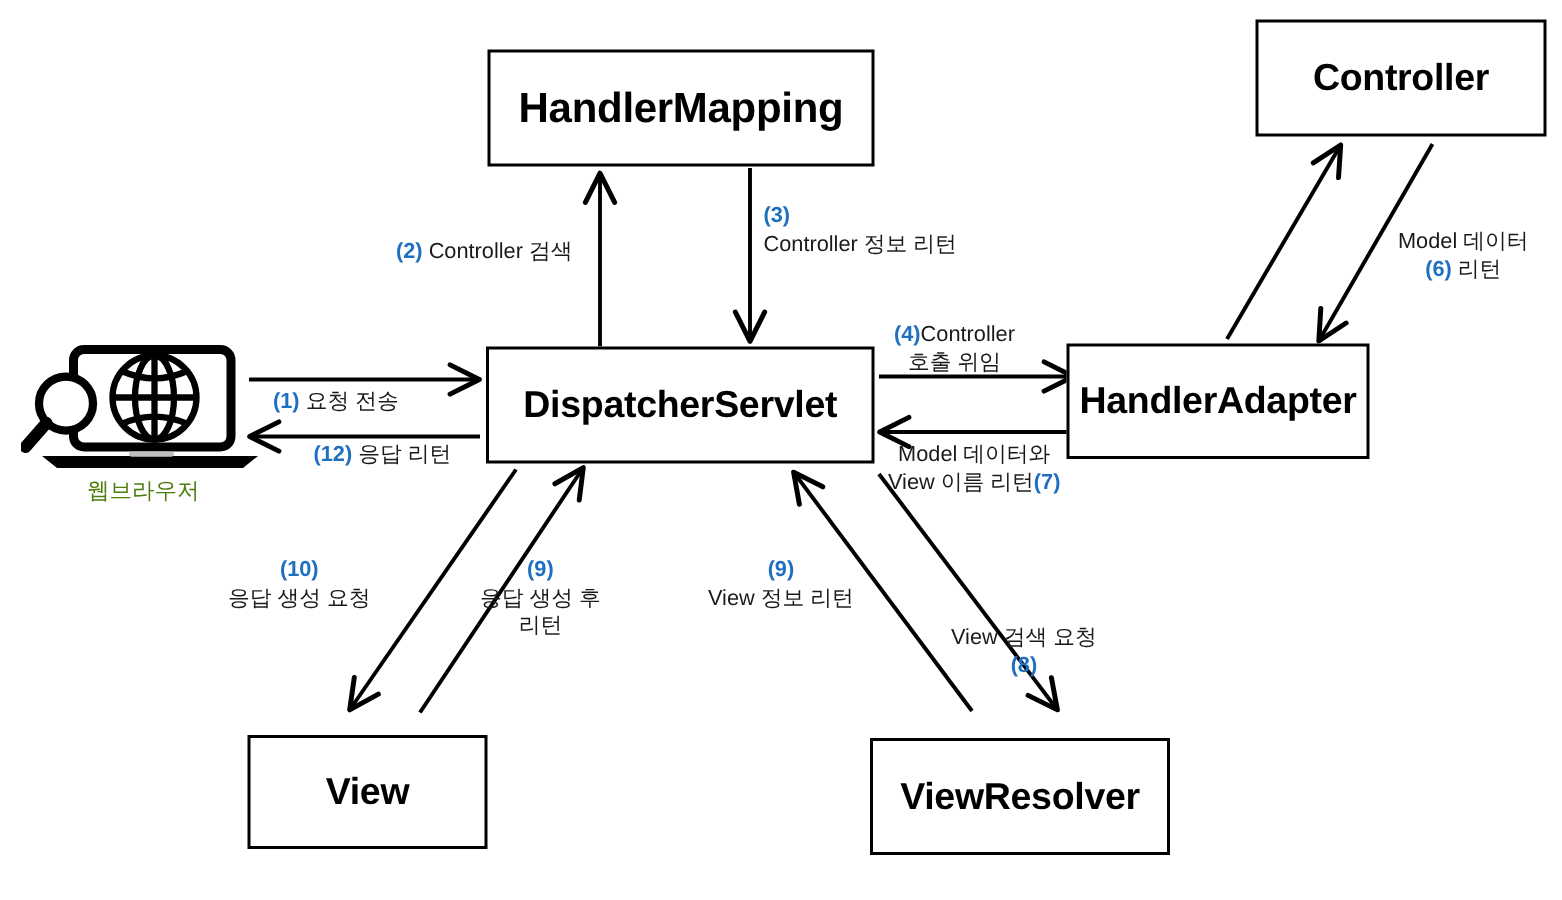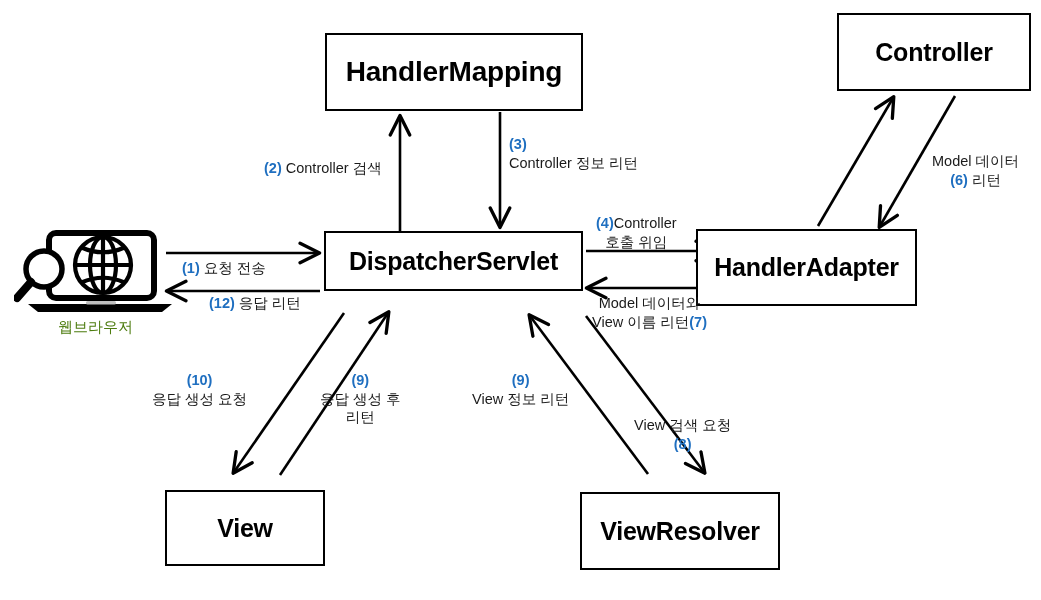--- a/index.html
+++ b/index.html
@@ -124,25 +124,25 @@
   <div class="browser-caption" style="left:18px; top:318px; width:155px;">웹브라우저</div>
 
   <div class="node" style="left:325px; top:33px; width:258px; height:78px; font-size:28px;">
     <span class="node-label">HandlerMapping</span>
   </div>
 
   <div class="node" style="left:837px; top:13px; width:194px; height:78px; font-size:25px;">
     <span class="node-label">Controller</span>
   </div>
 
-  <div class="node" style="left:324px; top:231px; width:259px; height:60px; font-size:25px;">
+  <div class="node" style="left:324px; top:231px; width:259px; height:78px; font-size:25px;">
     <span class="node-label">DispatcherServlet</span>
   </div>
 
-  <div class="node" style="left:696px; top:229px; width:221px; height:77px; font-size:25px;">
+  <div class="node" style="left:711px; top:229px; width:202px; height:77px; font-size:25px;">
     <span class="node-label">HandlerAdapter</span>
   </div>
 
   <div class="node" style="left:165px; top:490px; width:160px; height:76px; font-size:25px;">
     <span class="node-label">View</span>
   </div>
 
   <div class="node" style="left:580px; top:492px; width:200px; height:78px; font-size:25px;">
     <span class="node-label">ViewResolver</span>
   </div>

